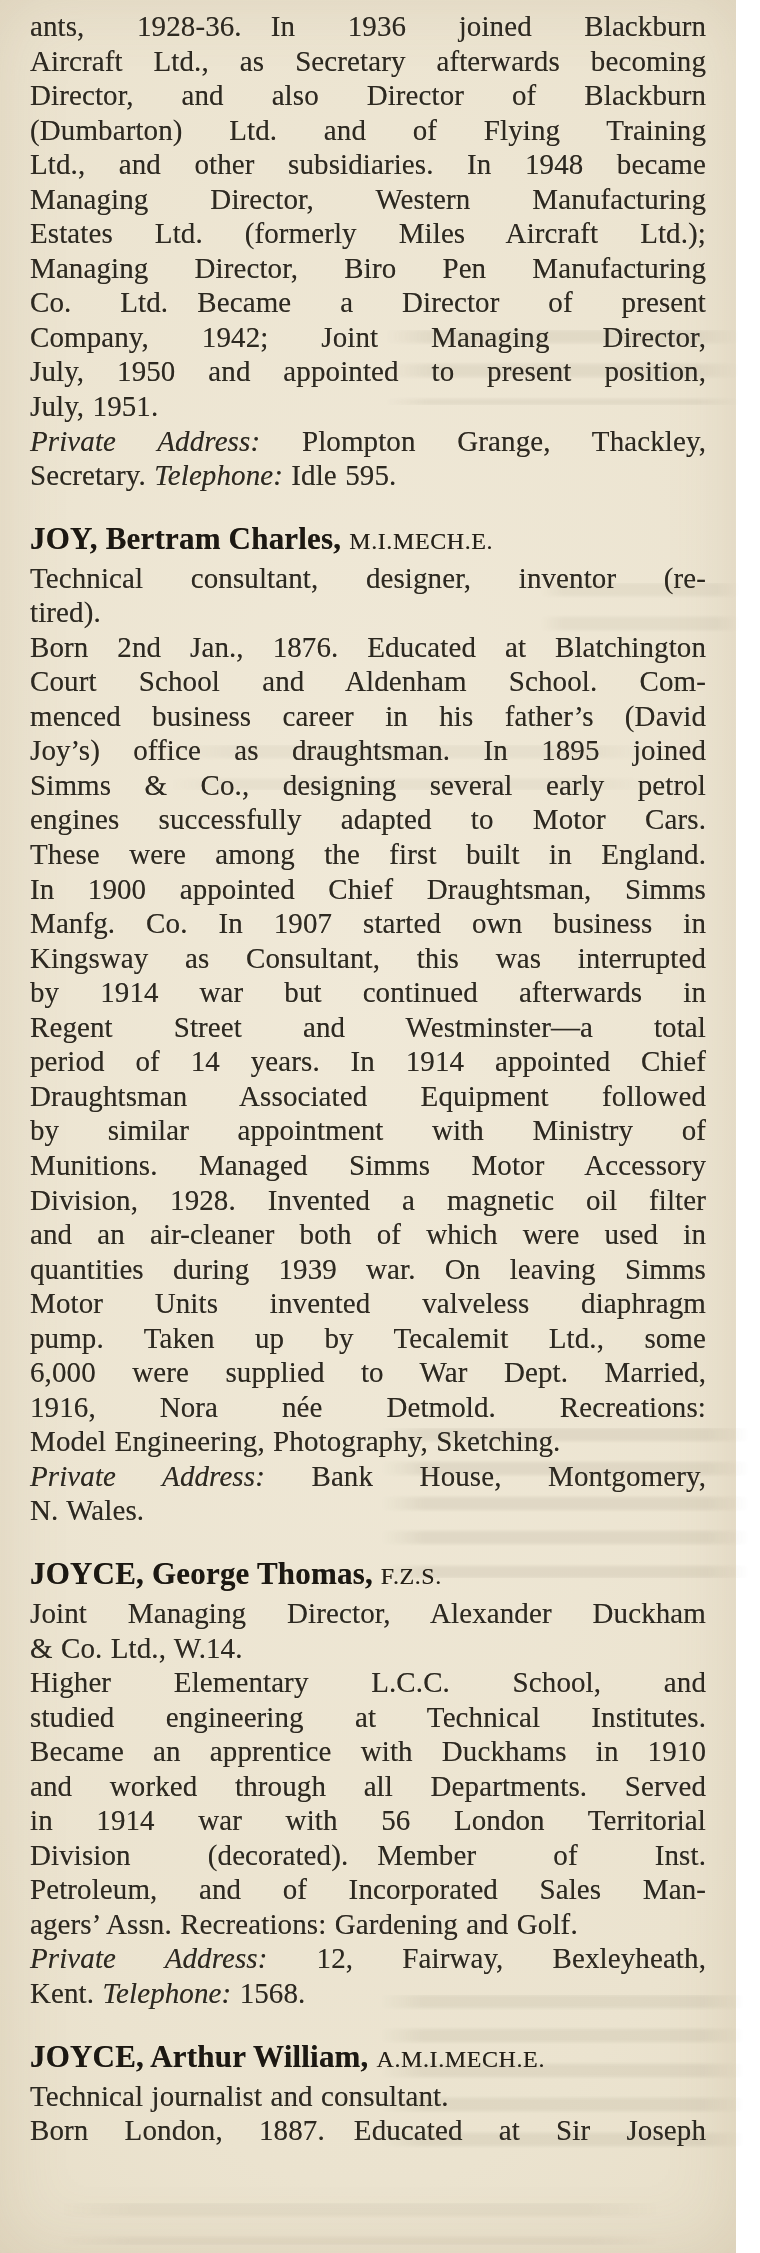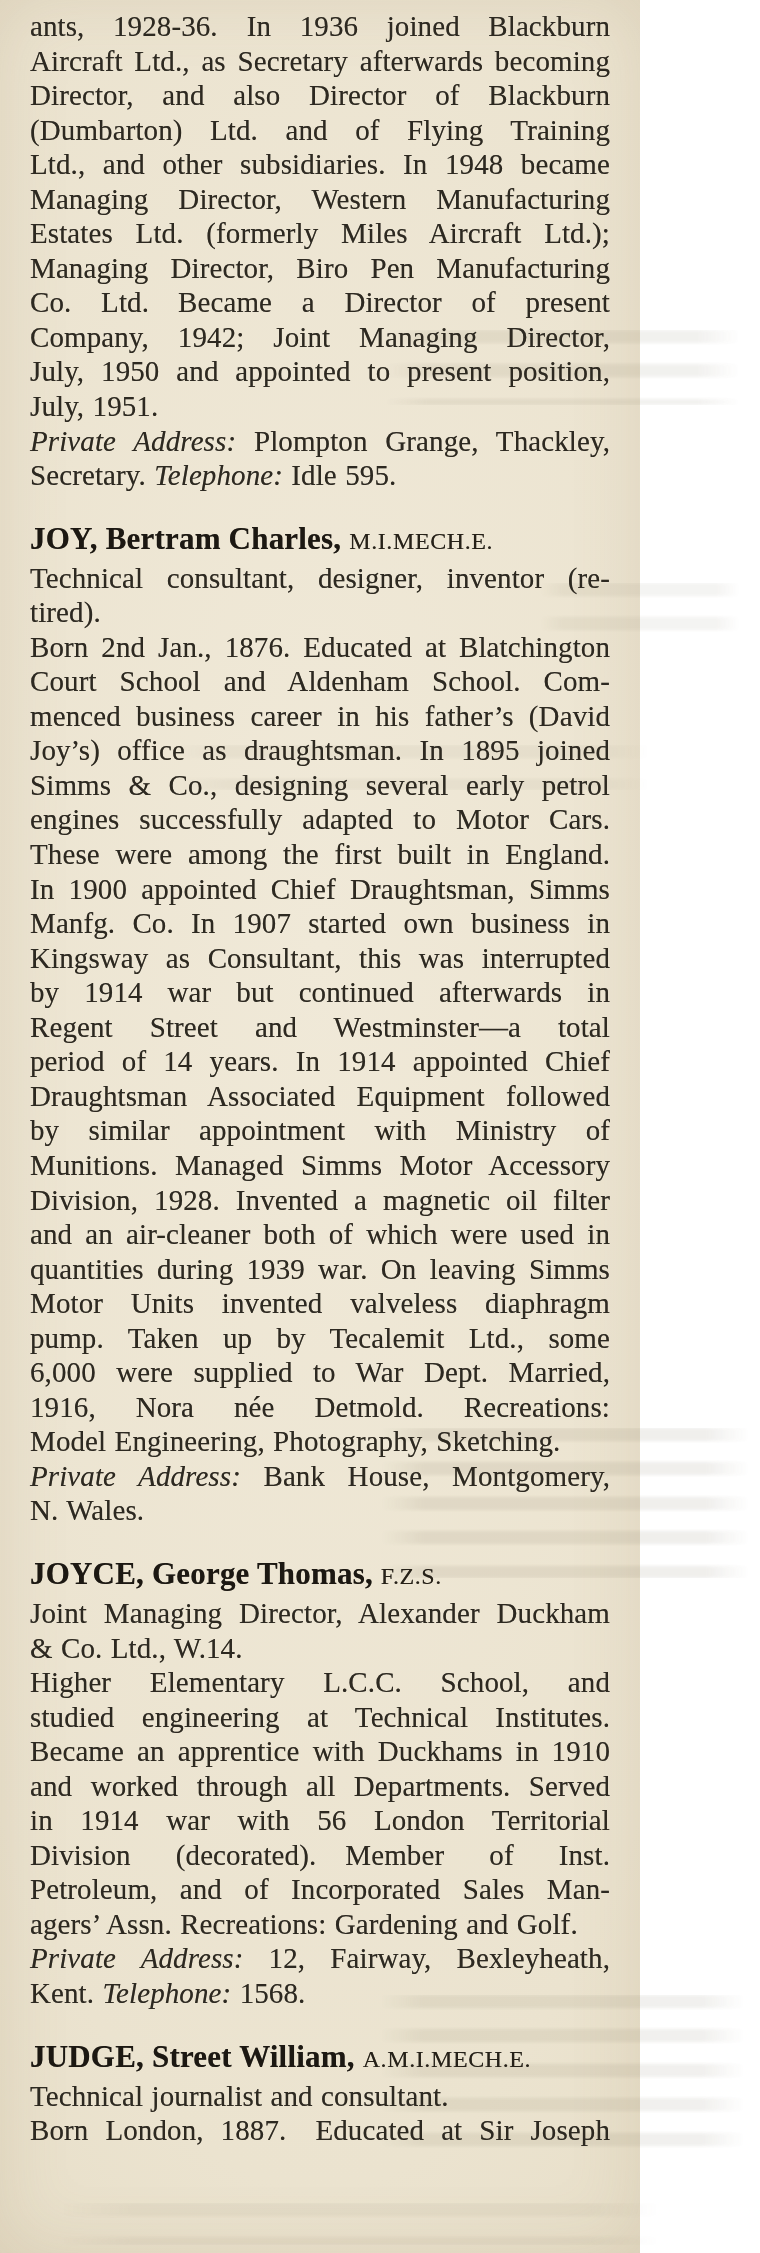--- a/index.html
+++ b/index.html
@@ -4,21 +4,21 @@
 <style>
   html, body {
     margin: 0;
     padding: 0;
     width: 760px;
     height: 2253px;
     overflow: hidden;
   }
   .page {
     position: relative;
-    width: 640px;
+    width: 736px;
     height: 2253px;
     box-sizing: border-box;
     padding: 9px 30px 0 30px;
     background:
       radial-gradient(120% 95% at 50% 42%, #f0e9d8 0%, #ebe3cf 58%, #e2d8bf 100%);
     box-shadow: inset 0 0 70px rgba(140, 118, 78, 0.16);
     font-family: "Liberation Serif", "DejaVu Serif", serif;
     color: #2d2921;
   }
   .page-text {
@@ -158,21 +158,21 @@
           <div class="jline">Division (decorated). Member of Inst.</div>
           <div class="jline">Petroleum, and of Incorporated Sales Man-</div>
           <div class="jline last">agers’ Assn. Recreations: Gardening and Golf.</div>
         </div>
         <div class="paragraph">
           <div class="jline"><i>Private Address:</i><span> 12, Fairway, Bexleyheath,</span></div>
           <div class="jline last"><span>Kent. </span><i>Telephone:</i><span> 1568.</span></div>
         </div>
       </div>
       <div class="entry-block">
-        <div class="entry-heading"><span>JUDGE, Street William,</span> <span class="hquals">A.M.I.MECH.E.</span></div>
+        <div class="entry-heading"><span>JOYCE, Arthur William,</span> <span class="hquals">A.M.I.MECH.E.</span></div>
         <div class="paragraph">
           <div class="jline last">Technical journalist and consultant.</div>
         </div>
         <div class="paragraph">
           <div class="jline">Born London, 1887. Educated at Sir Joseph</div>
         </div>
       </div>
     </div>
 </div>
 

